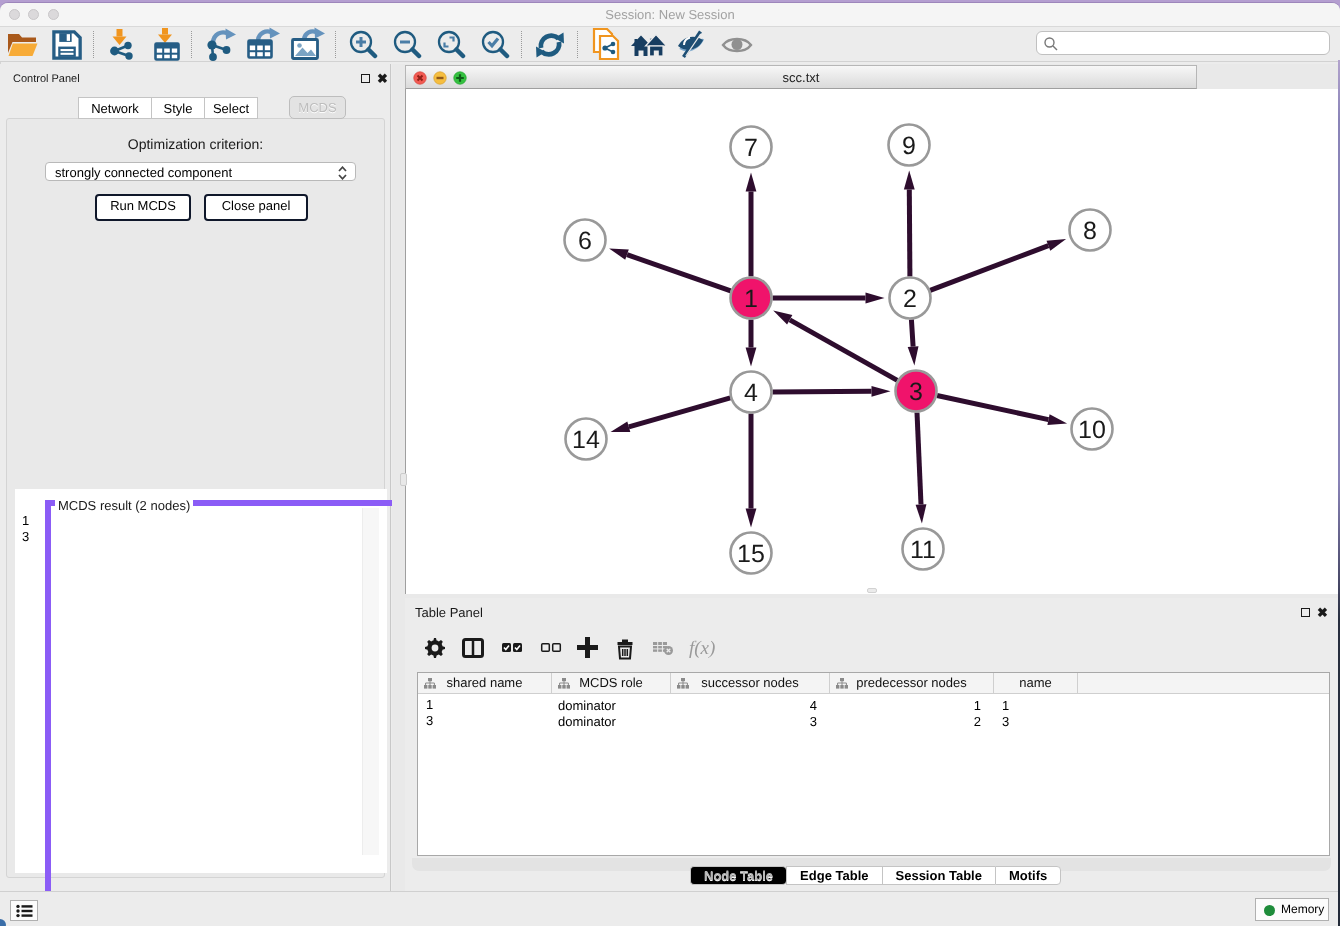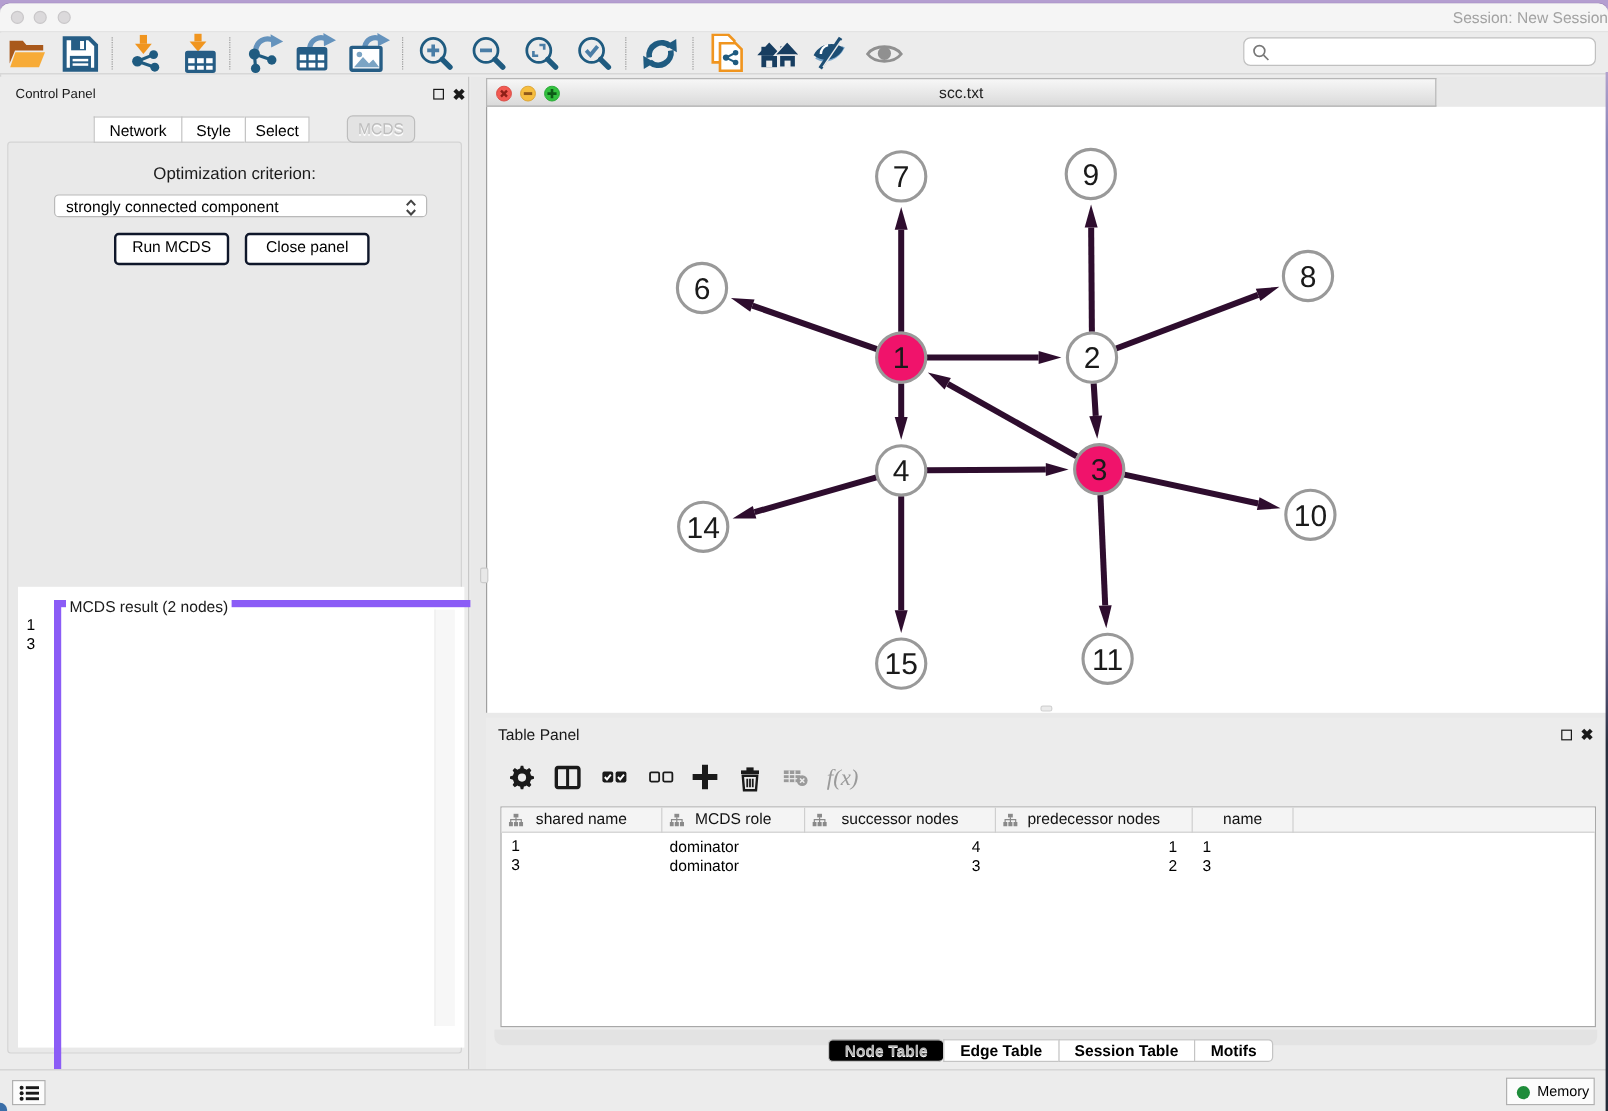--- a/index.html
+++ b/index.html
@@ -1,21 +1,21 @@
 <!DOCTYPE html>
 <html><head>
 <meta charset="utf-8">
 <style>
 * { margin:0; padding:0; box-sizing:border-box; }
 html,body { width:1340px; height:926px; overflow:hidden; font-family:"Liberation Sans", sans-serif; -webkit-font-smoothing:antialiased; text-rendering:geometricPrecision; }
 body { background:#b49ed0; }
 .window { position:absolute; left:0; top:2px; width:1340px; height:924px; background:#ececec; border-radius:8px 8px 0 0; border-top:1px solid #9d86bb; box-shadow:inset 1px 0 0 #d4d4d4; }
 .titlebar { position:absolute; left:0; top:0; width:100%; height:24px; background:#f5f5f5; border-radius:8px 8px 0 0; border-bottom:1px solid #d9d9d9; }
 .tl { position:absolute; top:6px; width:11px; height:11px; border-radius:50%; background:#dbd9db; border:1px solid #c9c7c9; }
-.titlebar .title { position:absolute; top:4px; left:0; width:100%; text-align:right; font-size:13px; color:#a2a2a2; }
+.titlebar .title { position:absolute; top:4px; left:0; width:100%; text-align:center; font-size:13px; color:#a2a2a2; }
 .toolbar { position:absolute; left:0; top:24px; width:100%; height:35px; background:#ececec; border-bottom:1px solid #d2d2d2; }
 .tsep { position:absolute; top:4px; height:27px; width:0; border-left:1px dotted #9a9a9a; }
 .ticon { position:absolute; top:2px; }
 .searchbox { position:absolute; left:1036px; top:4px; width:294px; height:24px; background:#fff; border:1px solid #c0c0c0; border-radius:6px; }
 .searchbox svg { position:absolute; left:6px; top:4px; }
 .main { position:absolute; left:0; top:61px; width:1340px; height:829px; background:#ececec; }
 
 .cpanel { position:absolute; left:0; top:0; width:391px; height:829px; background:#ececec; border-right:1px solid #c8c8c8; }
 .cpanel .ptitle { position:absolute; left:13px; top:9px; font-size:11px; color:#1a1a1a; }
 .pbtn-float { position:absolute; top:10px; width:9px; height:9px; border:1.5px solid #1a1a1a; background:transparent; }

